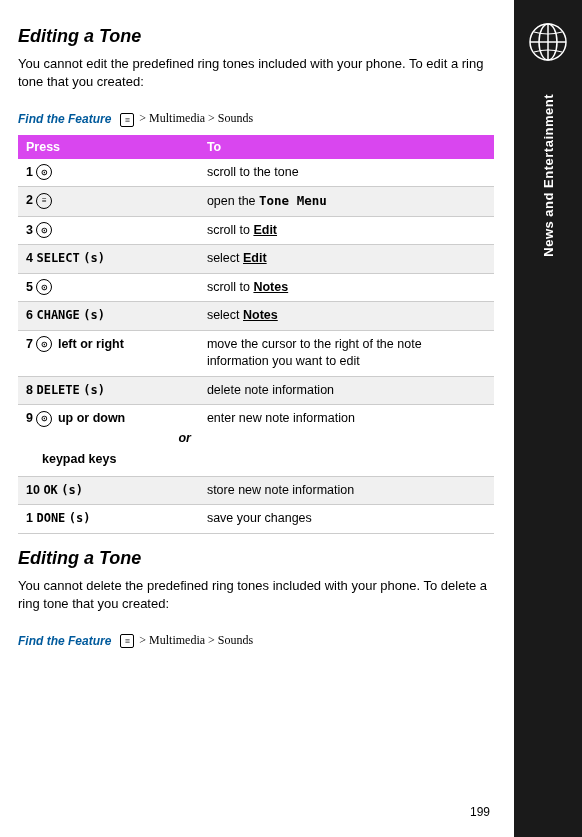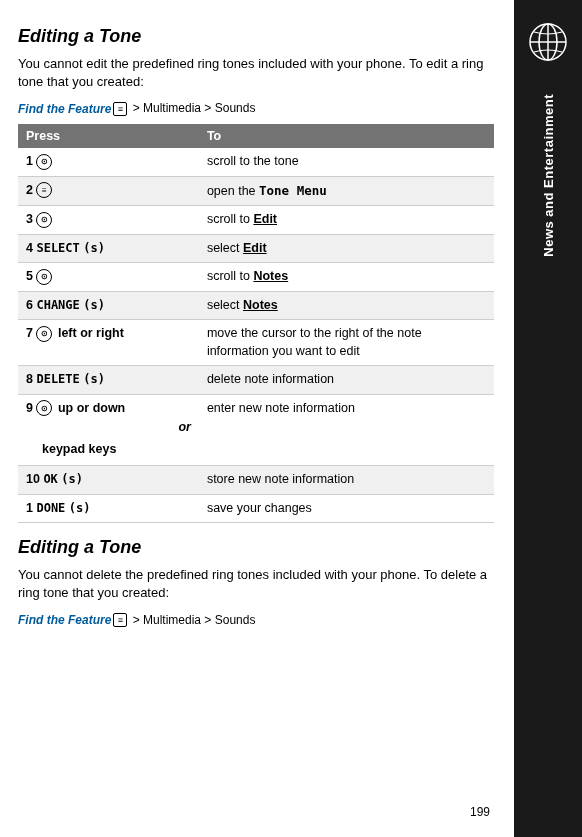--- a/index.html
+++ b/index.html
@@ -33,33 +33,35 @@
       font-size: 13px;
       color: #000000;
       margin-bottom: 10px;
       line-height: 1.4;
     }
 
     .find-feature {
       display: flex;
       align-items: center;
       margin-bottom: 8px;
-      gap: 2px;
+      gap: 9px;
+      margin-top: 20px;
     }
 
     .find-feature-label {
       font-size: 12px;
       font-weight: bold;
       color: #005A9C;
       font-style: italic;
     }
 
     .find-feature-path {
       font-size: 12px;
       color: #000;
+      font-family: Liberation Serif, serif;
     }
 
     .find-feature-path .menu-icon {
       display: inline-block;
       width: 14px;
       height: 14px;
       border: 1px solid #000;
       border-radius: 2px;
       text-align: center;
       line-height: 12px;
@@ -74,21 +76,21 @@
     }
 
     table {
       width: 100%;
       border-collapse: collapse;
       margin-bottom: 14px;
       font-size: 12.5px;
     }
 
     table thead tr {
-      background: #737373;
+      background: #d946ef;
       color: #fff;
     }
 
     table thead th {
       padding: 5px 8px;
       text-align: left;
       font-weight: bold;
     }
 
     table tbody tr {

